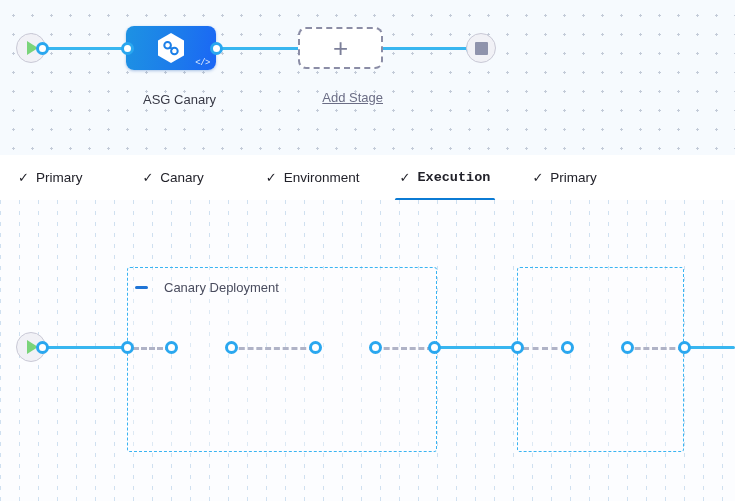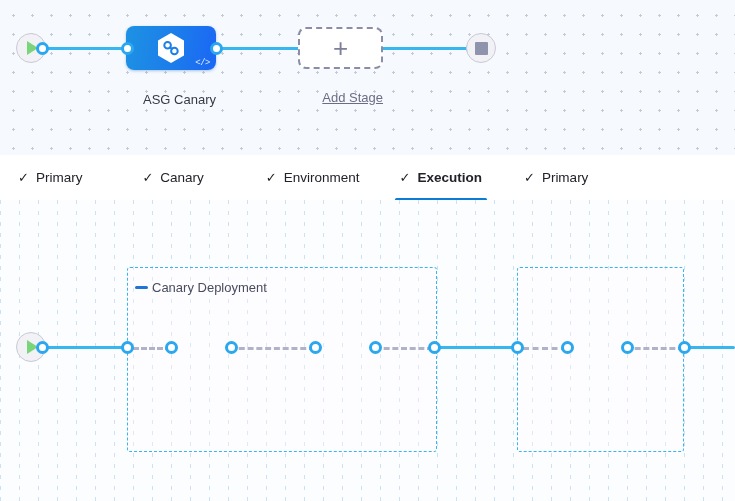--- a/index.html
+++ b/index.html
@@ -27,21 +27,21 @@
     background:#ffffff;border-bottom:1px solid #e8e8ef;
     display:flex;align-items:center;
   }
   .tab{
     display:flex;align-items:center;gap:7px;
     height:44px;cursor:pointer;position:relative;
     font-size:13.5px;color:#22222a;
     padding:0 2px;
   }
   .tab .chk{font-size:13px;line-height:1;color:#22222a;}
-  .tab.active .lbl{font-weight:bold;}
+  .tab.active .lbl{font-weight:bold;font-family:Liberation Mono, monospace;}
   .tab .ul{
     position:absolute;left:-3px;right:-3px;bottom:-1px;height:3px;
     background:#0b7bd4;border-radius:2px;display:none;
   }
   .tab.active .ul{display:block;}
 
   
   .exec-canvas{
     position:absolute;left:0;top:200px;width:735px;height:301px;
     background-color:#fcfdff;
@@ -103,21 +103,21 @@
     color:#383946;white-space:nowrap;
   }
   .node-caption.muted{color:#6b6d85;text-decoration:underline;}
 
   
   .group-box{
     position:absolute;border:1px dashed #39b4f2;border-radius:3px;
     background:rgba(255,255,255,0.30);box-sizing:border-box;
   }
   .group-head{
-    position:absolute;display:flex;align-items:center;gap:4px;
+    position:absolute;display:flex;align-items:center;gap:16px;
     font-size:13px;color:#4a4c5e;white-space:nowrap;cursor:pointer;
   }
   .group-dash{width:13px;height:2.5px;background:#1f74d6;border-radius:2px;}
 </style>
 </head>
 <body>
 
 <div class="app">
 
   <div class="stage-canvas">

